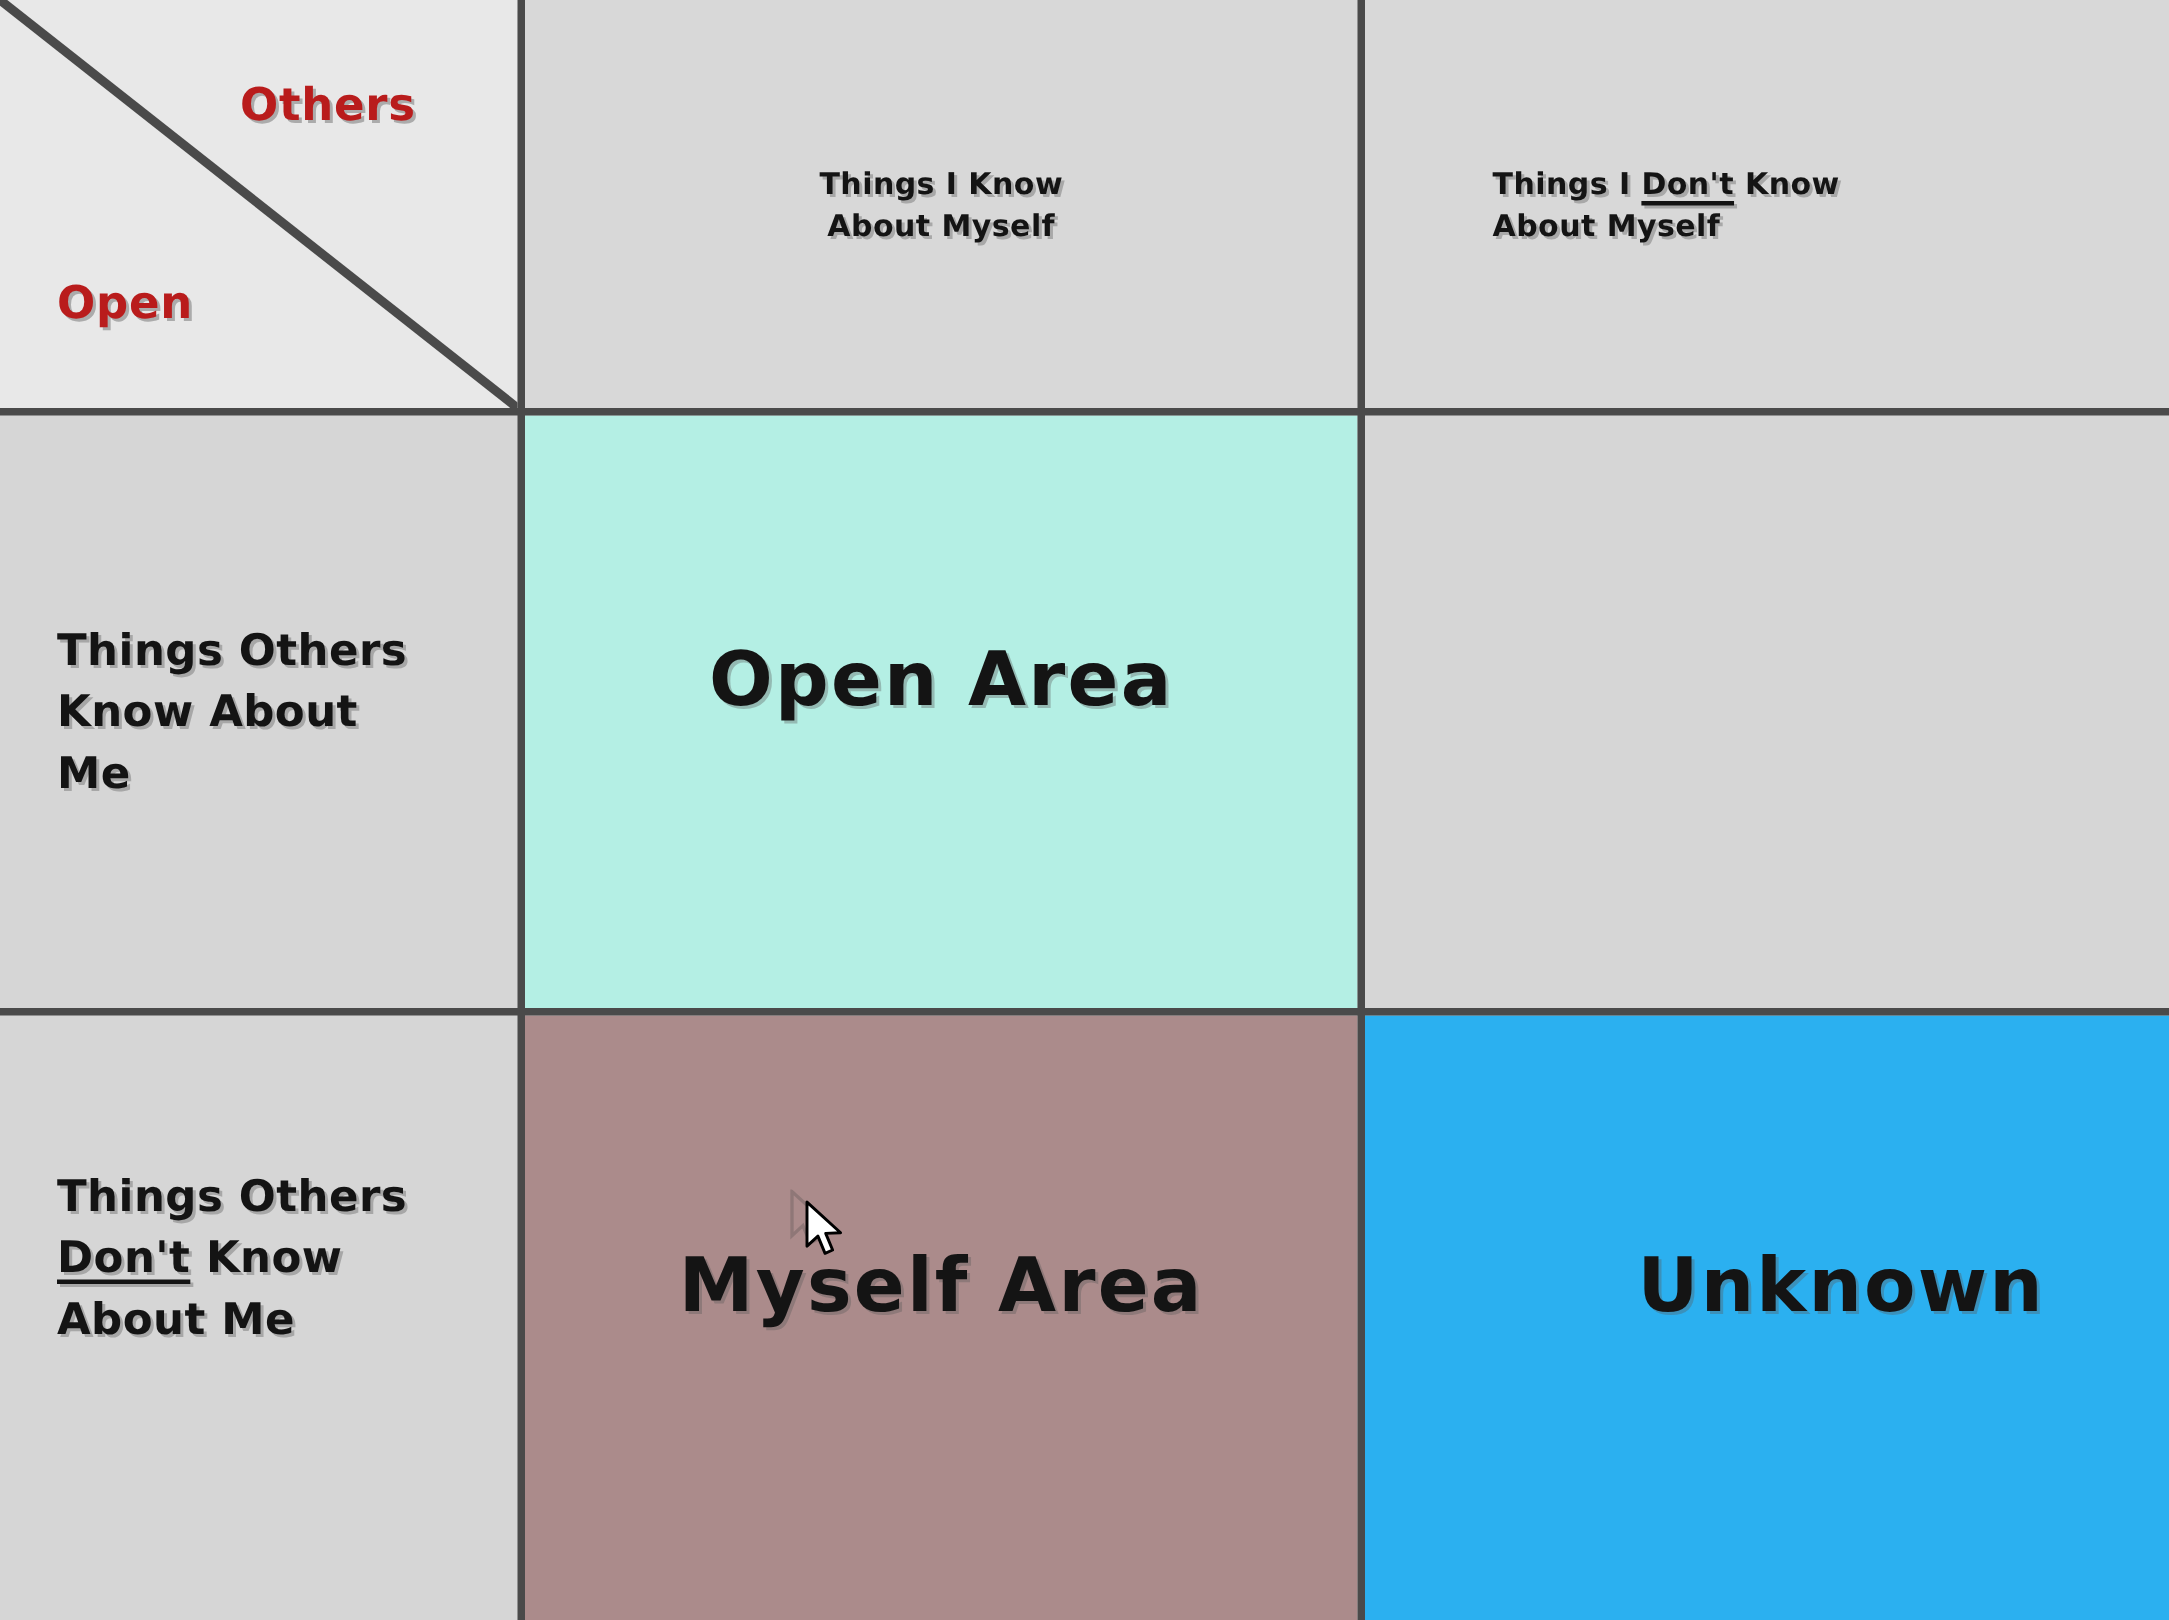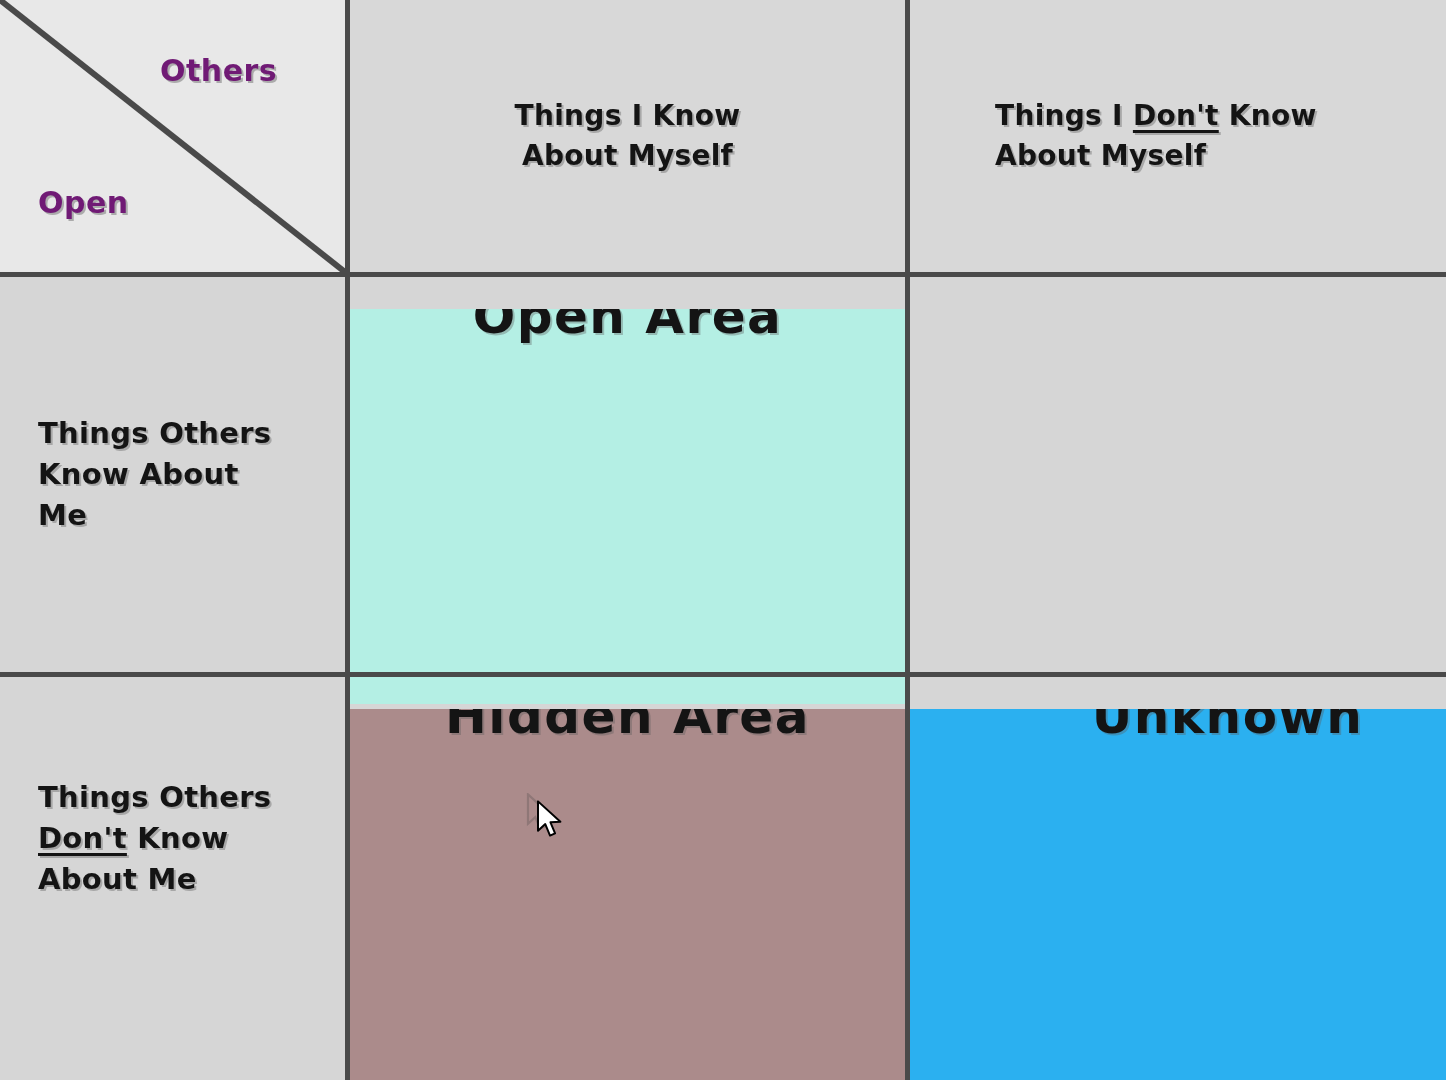--- a/index.html
+++ b/index.html
@@ -58,41 +58,41 @@
   .diagonal-svg {
     position: absolute;
     left: 0; top: 0;
     width: 345px; height: 272px;
   }
   .corner-label {
     position: absolute;
     font-family: "DejaVu Sans", sans-serif;
     font-weight: 700;
     font-size: 30px;
-    color: #701a75;
+    color: #b91c1c;
     letter-spacing: 0.5px;
     text-shadow: 2px 2px 0 rgba(120,120,120,0.55);
     white-space: nowrap;
   }
   .corner-label.others { left: 160px; top: 53px; }
   .corner-label.self   { left: 38px;  top: 185px; }
 
   
   .cell-colhead {
     top: 0; height: 272px;
     background: #d8d8d8;
     align-items: center;
   }
   .cell-colhead.c2 { left: 350px; width: 555px; justify-content: center; }
   .cell-colhead.c3 { left: 910px; width: 536px; justify-content: flex-start; padding-left: 58px; }
 
   .head-text {
     font-family: "DejaVu Sans", sans-serif;
     font-weight: 700;
-    font-size: 28px;
+    font-size: 20px;
     line-height: 1.42;
     color: #141414;
     letter-spacing: 0.3px;
     text-shadow: 2px 2px 0 rgba(120,120,120,0.5);
     white-space: pre-line;
   }
   .cell-colhead.c2 .head-text { text-align: center; }
   .cell-colhead.c3 .head-text { text-align: left; margin-left: 27px; }
 
   
@@ -109,22 +109,22 @@
   .cell-rowhead .head-text { text-align: left; font-size: 29px; }
 
   .underline-word {
     text-decoration: underline;
     text-decoration-thickness: 3px;
     text-underline-offset: 5px;
   }
 
   
   .quadrant {
+    align-items: center;
     justify-content: center;
-    margin-top: 32px;
   }
   .quad-open   { left: 350px; top: 277px; width: 555px; height: 395px; background: #b4efe4; }
   .quad-blind  { left: 910px; top: 277px; width: 536px; height: 395px; background: #e891ce; }
   .quad-hidden { left: 350px; top: 677px; width: 555px; height: 403px; background: #ab8b8b; }
   .quad-unknown{ left: 910px; top: 677px; width: 635px; height: 403px; background: #2bb0f0; }
 
   .quad-label {
     font-family: "DejaVu Sans", sans-serif;
     font-weight: 700;
     font-size: 50px;
@@ -187,21 +187,21 @@
   <div class="cell cell-rowhead r3">
     <span class="head-text"><span>Things Others</span><br><span class="underline-word">Don't</span><span> Know</span><br><span>About Me</span></span>
   </div>
 
   <div class="cell quadrant quad-open">
     <span class="quad-label">Open Area</span>
   </div>
 
 
   <div class="cell quadrant quad-hidden">
-    <span class="quad-label">Hidden Area</span>
+    <span class="quad-label">Myself Area</span>
   </div>
 
   <div class="cell quadrant quad-unknown">
     <span class="quad-label">Unknown</span>
   </div>
 
   <div class="gridline v v1"></div>
   <div class="gridline v v2"></div>
   <div class="gridline h h1"></div>
   <div class="gridline h h2"></div>

